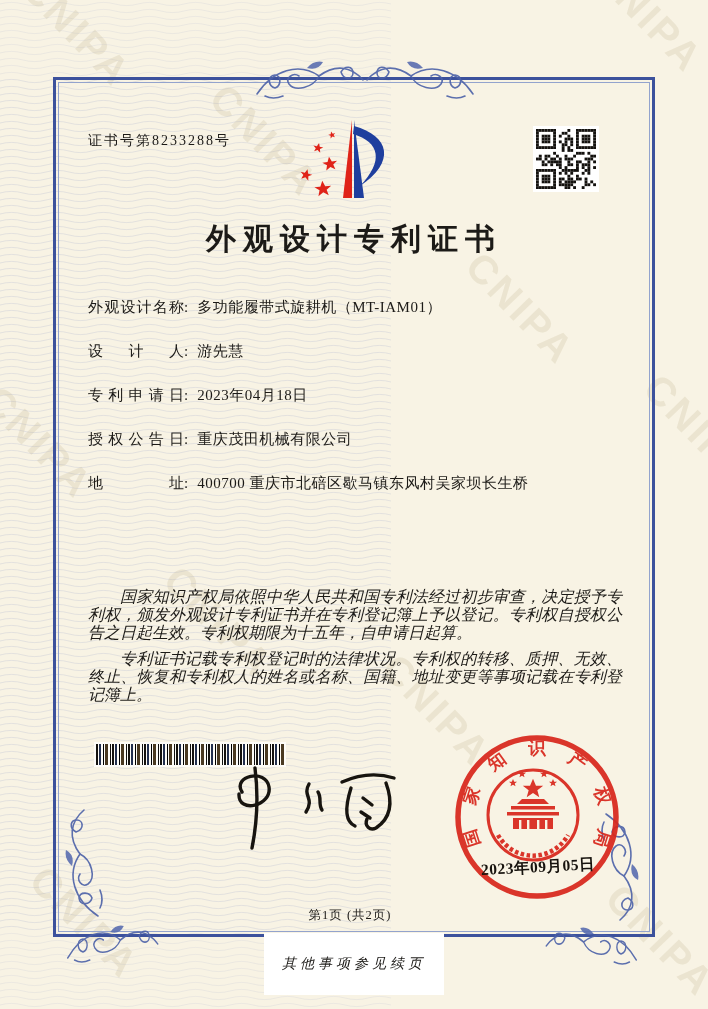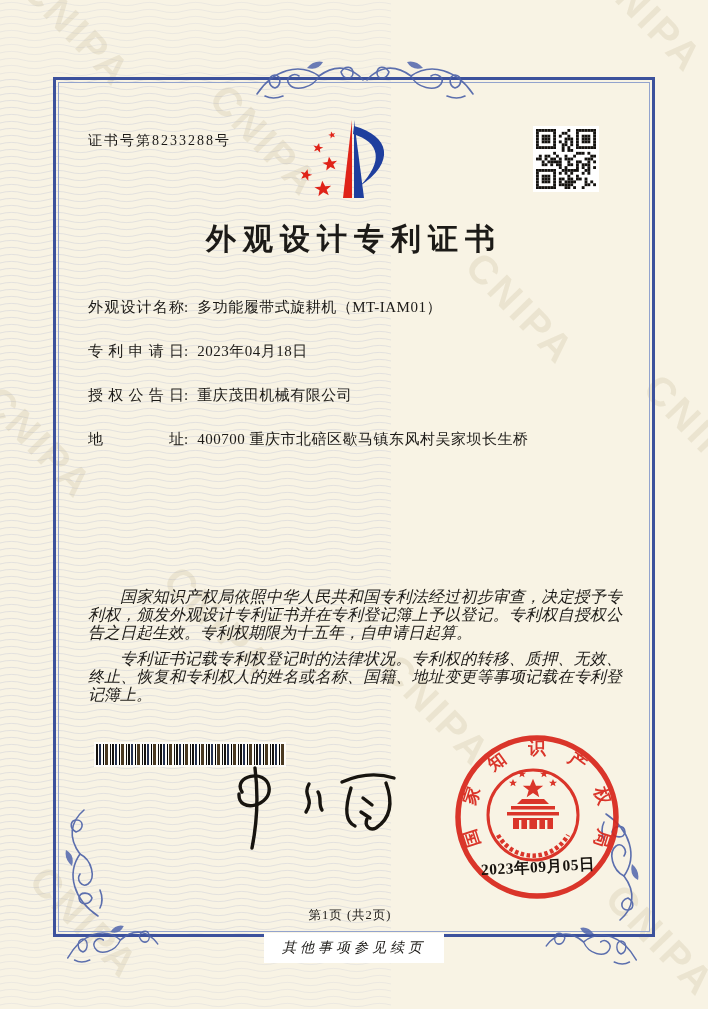--- a/index.html
+++ b/index.html
@@ -37,21 +37,21 @@
        #000 7px 8px,#fdfcf8 8px 9px,#4a3a22 9px 12px,#fdfcf8 12px 14px,
        #111 14px 15px,#fdfcf8 15px 16px);}
   .signer{left:100px;top:788px;font-family:"Liberation Sans","DejaVu Sans",sans-serif;
           font-size:15px;letter-spacing:3px;line-height:31px;}
   .signature{left:212px;top:760px;width:210px;height:98px;}
   .seal{left:451px;top:731px;width:172px;height:172px;}
   .seal-date{left:468px;top:857px;width:140px;text-align:center;font-size:15.5px;font-weight:bold;
              color:#17130e;transform:rotate(-3deg);letter-spacing:0.5px;}
   .page-label{left:0;top:907px;width:700px;text-align:center;font-size:12.5px;letter-spacing:1px;}
   .footer-note{left:0;top:933px;width:708px;text-align:center;z-index:4;}
-  .footer-note span{display:inline-block;background:#ffffff;padding:6px 18px;font-size:14px;
+  .footer-note span{display:inline-block;background:#ffffff;padding:22px 18px;font-size:14px;
                     font-style:italic;letter-spacing:4px;}
 </style>
 </head>
 <body>
 
 <div class="page">
 
   <svg id="bg-waves" width="708" height="1009">
       <path d="M0 4 q11.5 -3.2 23 0 t23 0 t23 0 t23 0 t23 0 t23 0 t23 0 t23 0 t23 0 t23 0 t23 0 t23 0 t23 0 t23 0 t23 0 t23 0 t23 0" fill="none" stroke="#aab1cf" stroke-width="0.6" opacity="0.28"></path>
       <path d="M0 11 q11.5 -3.2 23 0 t23 0 t23 0 t23 0 t23 0 t23 0 t23 0 t23 0 t23 0 t23 0 t23 0 t23 0 t23 0 t23 0 t23 0 t23 0 t23 0" fill="none" stroke="#aab1cf" stroke-width="0.6" opacity="0.28"></path>
@@ -466,20 +466,23 @@
       </svg>
   </div>
 
   <div class="content title">外观设计专利证书</div>
 
   <div class="content fields">
     <div class="frow">
       <span class="flabel">外观设计名称</span><span class="fcolon">:</span><span class="fvalue">多功能履带式旋耕机（MT-IAM01）</span>
     </div>
     <div class="frow">
+      <span class="flabel">设计人</span><span class="fcolon">:</span><span class="fvalue">游先慧</span>
+    </div>
+    <div class="frow">
       <span class="flabel">专利申请日</span><span class="fcolon">:</span><span class="fvalue">2023年04月18日</span>
     </div>
     <div class="frow">
       <span class="flabel">授权公告日</span><span class="fcolon">:</span><span class="fvalue">重庆茂田机械有限公司</span>
     </div>
     <div class="frow">
       <span class="flabel">地址</span><span class="fcolon">:</span><span class="fvalue">400700 重庆市北碚区歇马镇东风村吴家坝长生桥</span>
     </div>
   </div>
 

